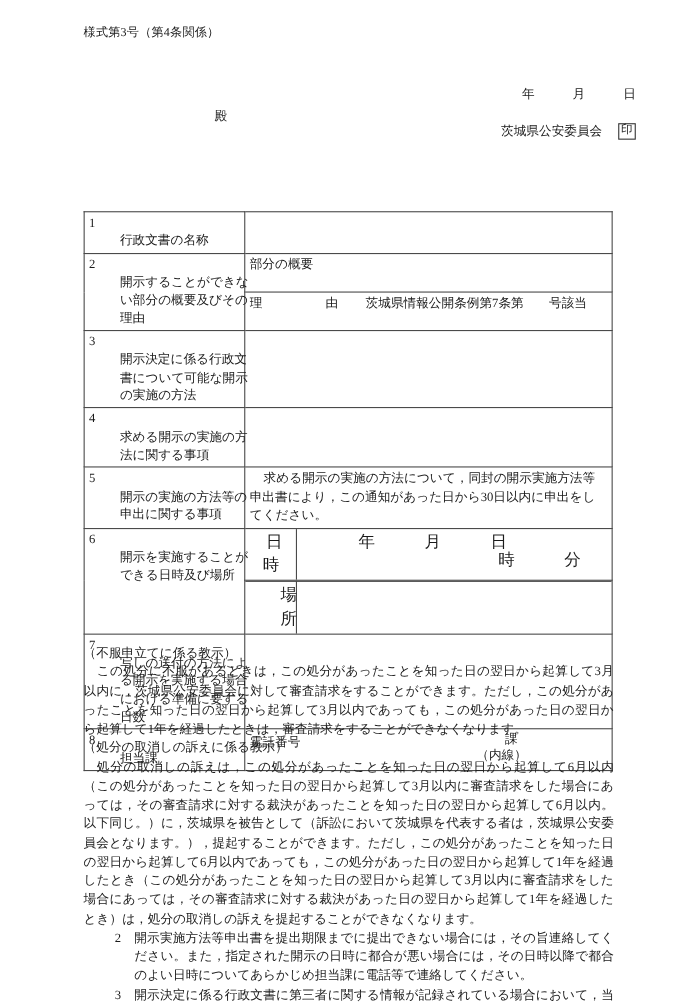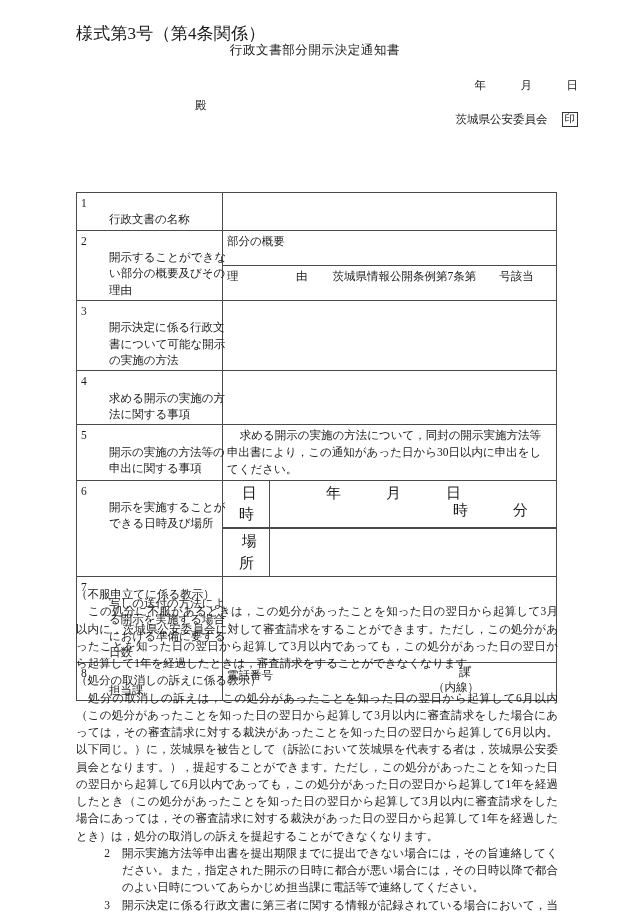--- a/index.html
+++ b/index.html
@@ -20,21 +20,21 @@
     height: 915px;
     box-sizing: border-box;
     padding: 0;
   }
 
   
   .form-no {
     position: absolute;
     left: 76px;
     top: 22px;
-    font-size: 17px;
+    font-size: 11px;
     letter-spacing: 0.2px;
     white-space: nowrap;
   }
   .doc-title {
     position: absolute;
     left: 0;
     right: 0;
     top: 42px;
     text-align: center;
     font-size: 12.5px;
@@ -162,21 +162,21 @@
     left: 56px;
     top: 2px;
     white-space: nowrap;
   }
   .dt-line2 {
     position: absolute;
     right: 28px;
     top: 19px;
     white-space: nowrap;
   }
-  .row6-divider td { border-top: 1px solid #4a4a4a !important; }
+  .row6-divider td { border-top: 1px solid #4a4a4a !important; text-align: right; }
   .place-cell { height: 22px; }
 
   
   .contact-cell { position: relative; height: 32px; }
   .contact-ka {
     position: absolute;
     left: 236px;
     top: 1px;
   }
   .contact-tel {
@@ -226,21 +226,20 @@
   .note-rest  .note-marker { width: 46px; text-align: right; padding-right: 12px; box-sizing: border-box; }
   .note-rest  .note-body   { text-indent: 0; }
 </style>
 </head>
 <body>
 
 <div class="page">
 
   <div class="form-no">様式第3号（第4条関係）</div>
 
-  <div class="doc-title">行政文書部分開示決定通知書</div>
 
 
   <div class="date-line-top">年　　　月　　　日</div>
 
   <div class="addressee">殿</div>
 
   <div class="issuer-line">
     <span>茨城県公安委員会</span>
     <span class="seal-box">印</span>
   </div>

